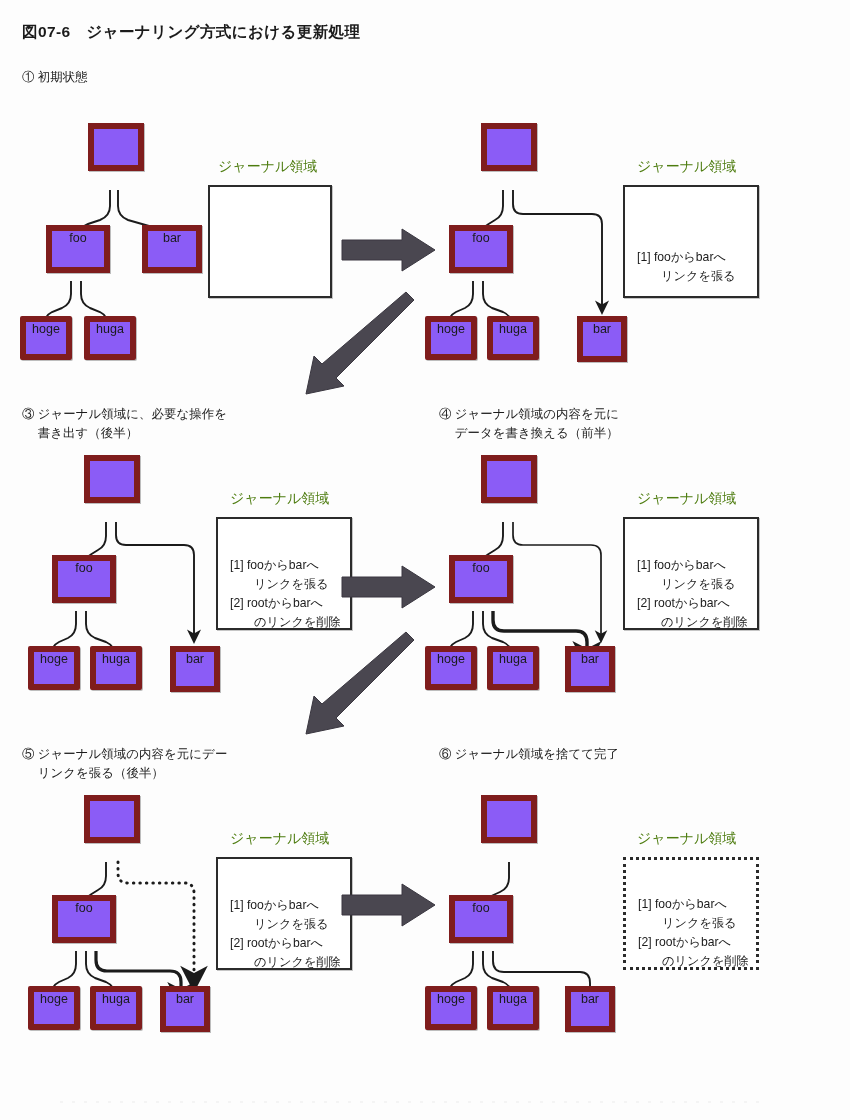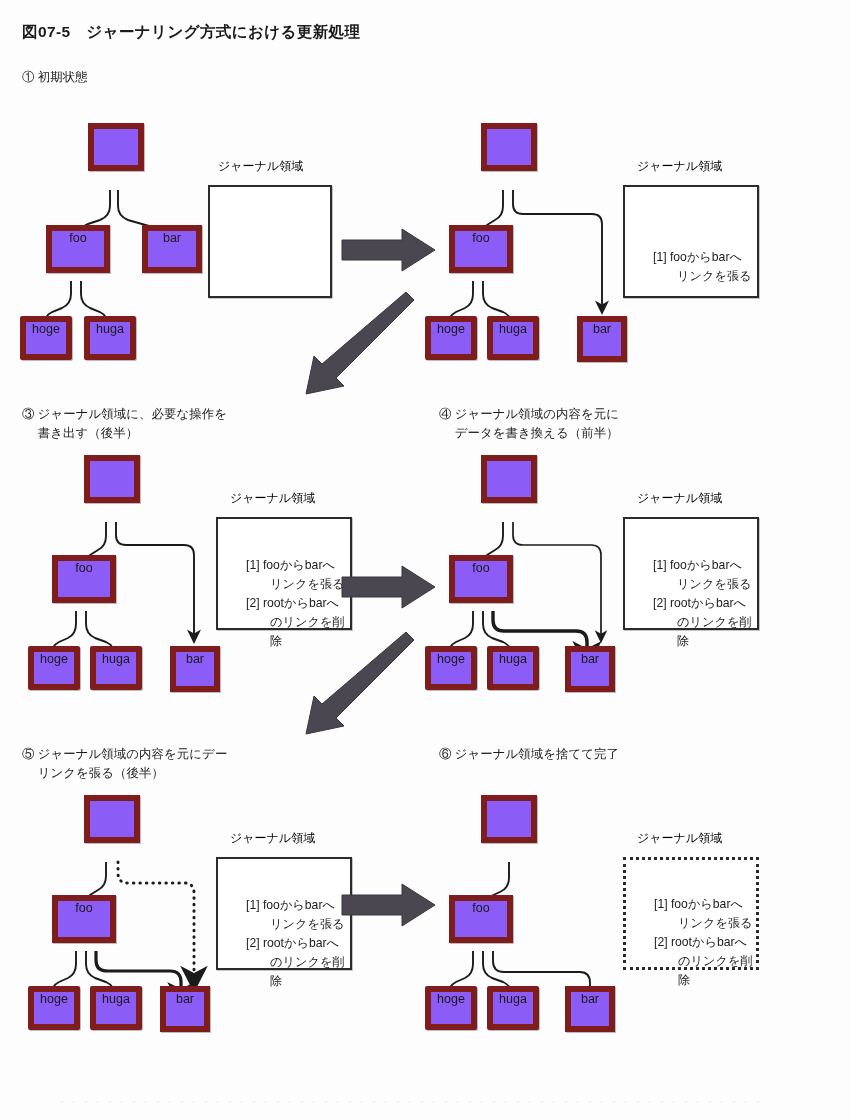--- a/index.html
+++ b/index.html
@@ -72,22 +72,22 @@
     color: #1b1b1b;
     box-shadow: 1px 1px 0 rgba(0,0,0,0.25);
   }
   .node.rounded {
     border-radius: 2px;
   }
 
   
   .journal-label {
     position: absolute;
-    font-size: 12px;
-    color: #000000;
+    font-size: 14px;
+    color: #4d7c0f;
     white-space: nowrap;
   }
   .journal-box {
     position: absolute;
     border: 2px solid #2b2b2b;
     background: #ffffff;
     box-sizing: border-box;
     box-shadow: 1px 1px 0 rgba(0,0,0,0.22);
   }
   .journal-box.dotted {
@@ -97,21 +97,21 @@
   }
   .journal-text {
     position: absolute;
     left: 0;
     right: 0;
     font-size: 12.2px;
     line-height: 19px;
     color: #1b1b1b;
     white-space: pre-line;
     text-align: left;
-    padding-left: 28px;
+    padding-left: 12px;
     box-sizing: border-box;
   }
   .journal-text .indent {
     display: block;
     padding-left: 24px;
   }
 
   svg.wires {
     position: absolute;
     left: 0;
@@ -134,21 +134,21 @@
     bottom: 14px;
     height: 10px;
     opacity: 0.18;
   }
 </style>
 </head>
 <body>
 
 <div id="figure-root">
 
-  <div class="fig-title">図07-5　ジャーナリング方式における更新処理</div>
+  <div class="fig-title">図07-6　ジャーナリング方式における更新処理</div>
 
   <div class="panel" style="left:8px; top:68px;">
     <div class="panel-caption">① 初期状態</div>
     <div class="stage">
       <svg class="wires" viewBox="0 0 410 330">
         <defs>
           <marker id="ah1" markerWidth="9" markerHeight="9" refX="4.5" refY="4.5" orient="auto">
             <path d="M0.5,0.8 L8.2,4.5 L0.5,8.2 L2.6,4.5 Z" fill="#1b1b1b"></path>
           </marker>
         </defs>

